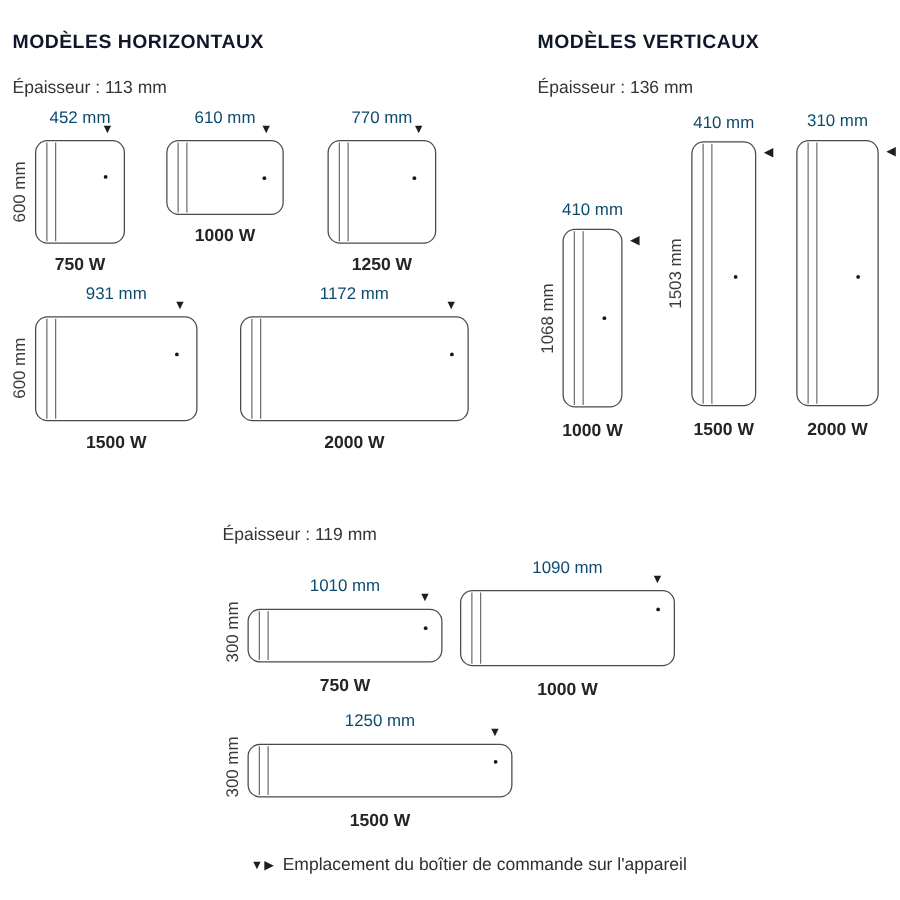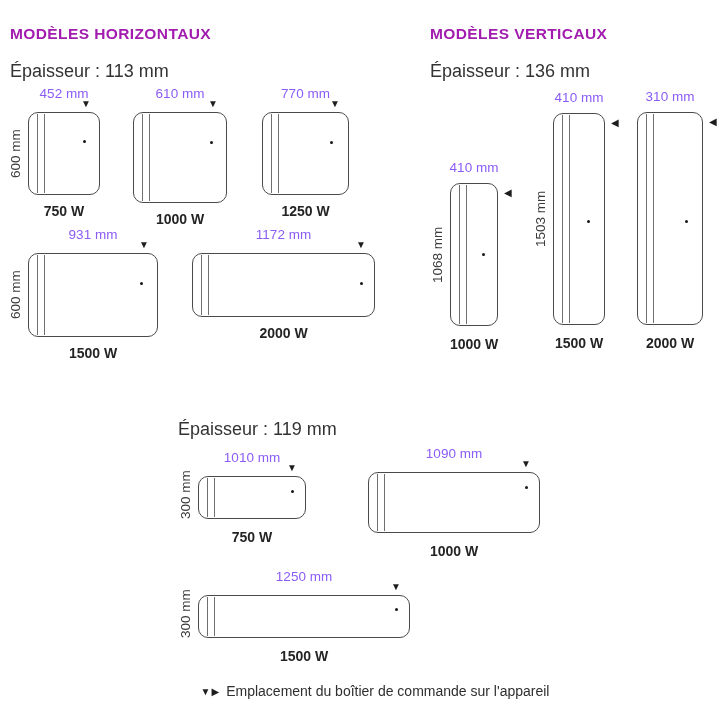--- a/index.html
+++ b/index.html
@@ -3,34 +3,34 @@
 <meta charset="utf-8">
 <style>
   html,body{margin:0;padding:0;background:#ffffff;}
   .stage{
     position:relative;width:720px;height:720px;background:#ffffff;
     font-family:"Liberation Sans","DejaVu Sans",sans-serif;overflow:hidden;
     color:#3b3b3b;
   }
   .section-title{
     position:absolute;font-size:15.5px;font-weight:700;letter-spacing:.4px;
-    color:#a21caf;white-space:nowrap;
-  }
-  .thickness{position:absolute;font-size:18px;color:#333;white-space:nowrap;}
+    color:#0f172a;white-space:nowrap;
+  }
+  .thickness{position:absolute;font-size:14px;color:#333;white-space:nowrap;}
   .model{position:absolute;}
   .box{
     position:absolute;inset:0;border:1.4px solid #4a4a4a;border-radius:10px;
     background:#ffffff;box-sizing:border-box;
   }
   .vline{position:absolute;top:1px;bottom:1px;width:1px;background:#707070;}
   .vline.v1{left:8px;} .vline.v2{left:15px;}
   .dot{position:absolute;width:3px;height:3px;border-radius:50%;background:#161616;}
   .wlabel{
     position:absolute;left:50%;transform:translateX(-50%);bottom:100%;
-    margin-bottom:12px;font-size:13.5px;white-space:nowrap;color:#8b5cf6;line-height:1;
+    margin-bottom:12px;font-size:13.5px;white-space:nowrap;color:#0c4a6e;line-height:1;
   }
   .vlabel{
     position:absolute;right:100%;margin-right:4px;top:0;height:100%;
     writing-mode:vertical-rl;transform:rotate(180deg);text-align:center;
     font-size:13.5px;line-height:16px;white-space:nowrap;color:#3b3b3b;
   }
   .power{
     position:absolute;left:50%;transform:translateX(-50%);top:100%;
     margin-top:9px;font-size:14px;font-weight:700;color:#242424;
     white-space:nowrap;line-height:1;
@@ -67,21 +67,21 @@
     <span class="arrow-down">▼</span>
     <span class="vlabel">600 mm</span>
     <div class="box">
       <span class="vline v1"></span>
       <span class="vline v2"></span>
       <span class="dot" style="right:13px;top:27px"></span>
     </div>
     <span class="power">750 W</span>
   </div>
 
-  <div class="model sec-h" style="left:133px;top:112px;width:94px;height:91px">
+  <div class="model sec-h" style="left:133px;top:112px;width:94px;height:60px">
     <span class="wlabel">610 mm</span>
     <span class="arrow-down">▼</span>
     <div class="box">
       <span class="vline v1"></span>
       <span class="vline v2"></span>
       <span class="dot" style="right:13px;top:28px"></span>
     </div>
     <span class="power">1000 W</span>
   </div>
 
@@ -101,21 +101,21 @@
     <span class="arrow-down">▼</span>
     <span class="vlabel">600 mm</span>
     <div class="box">
       <span class="vline v1"></span>
       <span class="vline v2"></span>
       <span class="dot" style="right:14px;top:28px"></span>
     </div>
     <span class="power">1500 W</span>
   </div>
 
-  <div class="model sec-h" style="left:192px;top:253px;width:183px;height:64px">
+  <div class="model sec-h" style="left:192px;top:253px;width:183px;height:84px">
     <span class="wlabel">1172 mm</span>
     <span class="arrow-down">▼</span>
     <div class="box">
       <span class="vline v1"></span>
       <span class="vline v2"></span>
       <span class="dot" style="right:11px;top:28px"></span>
     </div>
     <span class="power">2000 W</span>
   </div>
 
@@ -152,21 +152,21 @@
     <div class="box">
       <span class="vline v1"></span>
       <span class="vline v2"></span>
       <span class="dot" style="right:14px;top:107px"></span>
     </div>
     <span class="power">2000 W</span>
   </div>
 
   <div class="thickness" style="left:178px;top:419px">Épaisseur : 119 mm</div>
 
-  <div class="model sec-p" style="left:198px;top:476px;width:108px;height:43px">
+  <div class="model sec-p" style="left:198px;top:487px;width:156px;height:43px">
     <span class="wlabel">1010 mm</span>
     <span class="arrow-down">▼</span>
     <span class="vlabel">300 mm</span>
     <div class="box">
       <span class="vline v1"></span>
       <span class="vline v2"></span>
       <span class="dot" style="right:11px;top:13px"></span>
     </div>
     <span class="power">750 W</span>
   </div>

